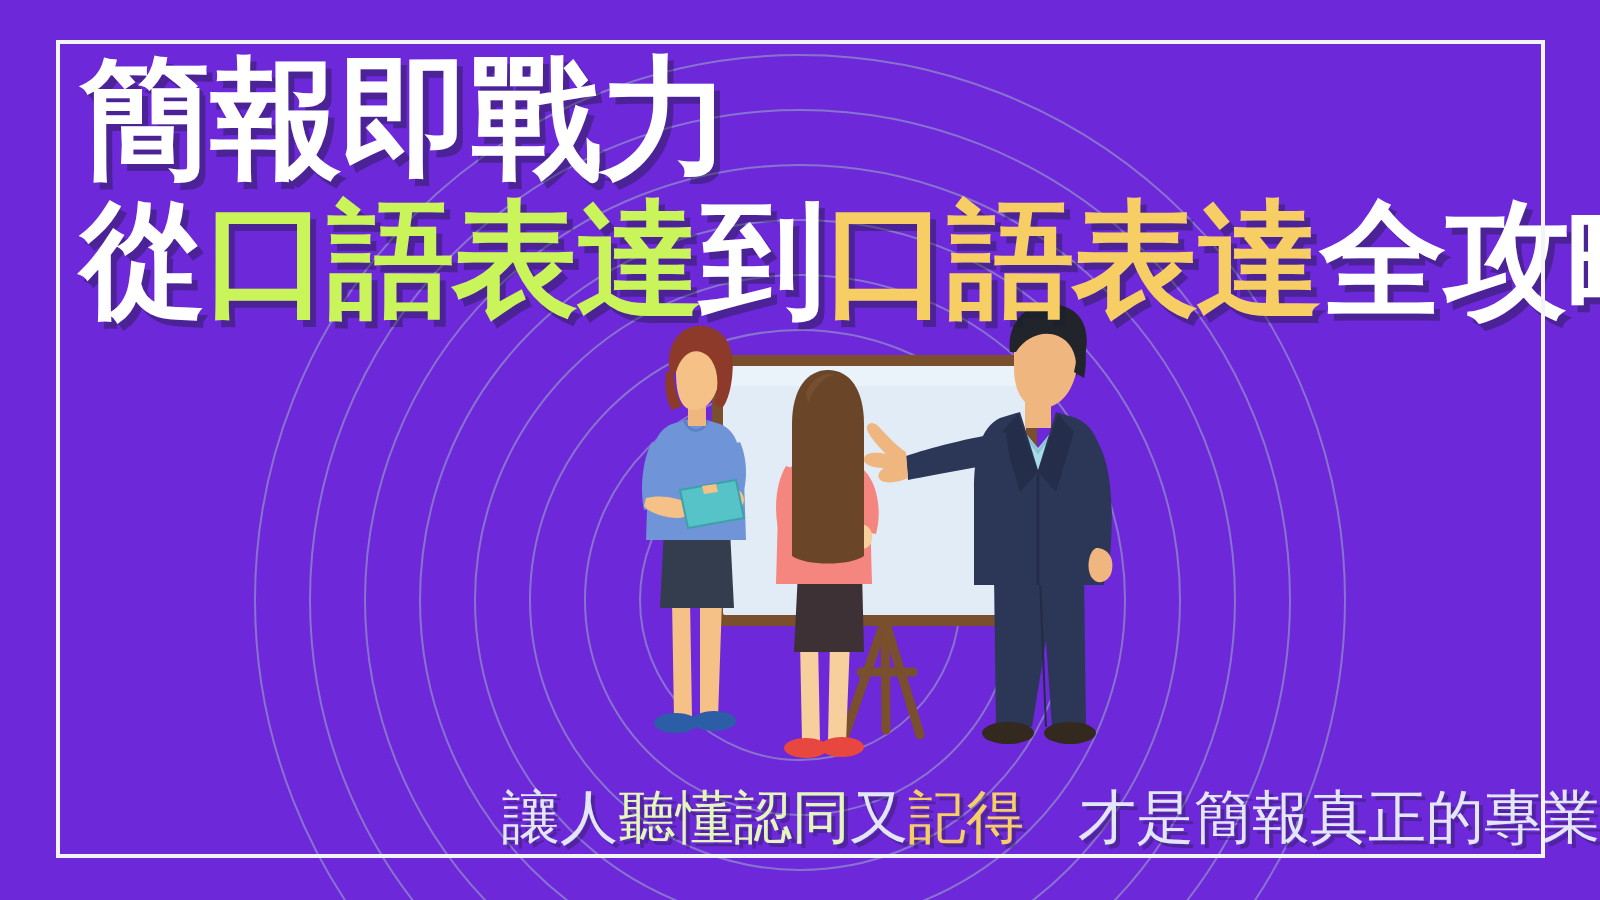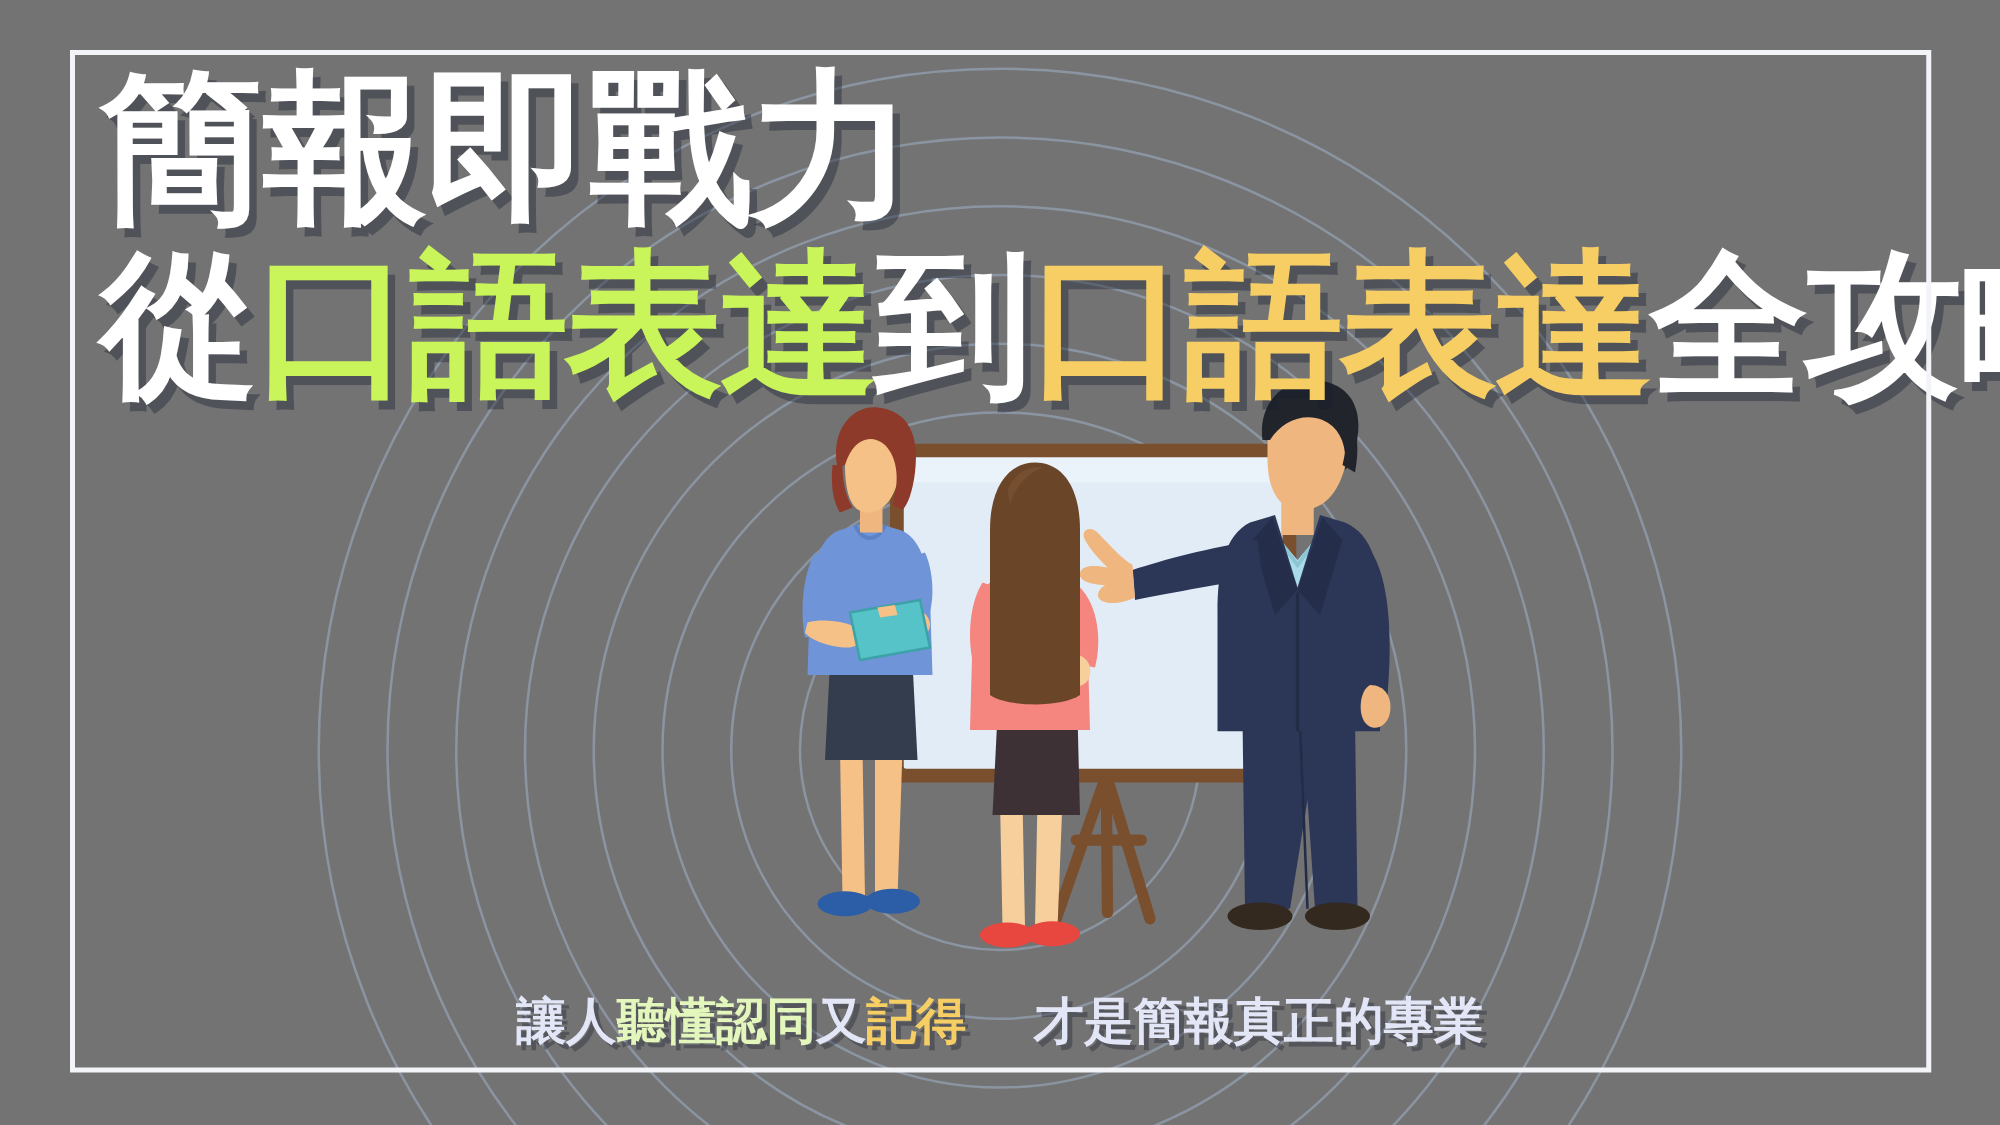--- a/index.html
+++ b/index.html
@@ -9,21 +9,21 @@
     background: #3d4a5c;
   }
   body {
     font-family: "Liberation Sans", "DejaVu Sans", sans-serif;
   }
 
   #poster {
     position: relative;
     width: 1600px;
     height: 900px;
-    background: #737373;
+    background: #6d28d9;
     overflow: hidden;
   }
 
   
   #frame {
     position: absolute;
     left: 56px;
     top: 40px;
     width: 1489px;
     height: 818px;
@@ -84,25 +84,25 @@
   .seg-white  { color: #ffffff; }
   .seg-green  { color: #c9f55a; }
   .seg-yellow { color: #f6ce63; }
 
   
   #tagline {
     position: absolute;
     left: 0;
     right: 0;
     bottom: 48px;
-    text-align: center;
+    text-align: right;
     z-index: 5;
     white-space: nowrap;
-    font-weight: 700;
-    font-size: 40px;
+    font-weight: 400;
+    font-size: 58px;
     line-height: 70px;
     letter-spacing: 0px;
   }
   #tagline .seg {
     text-shadow: 4px 4px 0 rgba(22,30,45,0.35);
   }
   .seg-lav      { color: #e3e6f6; }
   .seg-mint     { color: #e3f6bb; }
   .seg-gold     { color: #f6ce63; }
   .tag-gap { display: inline-block; width: 54px; }

